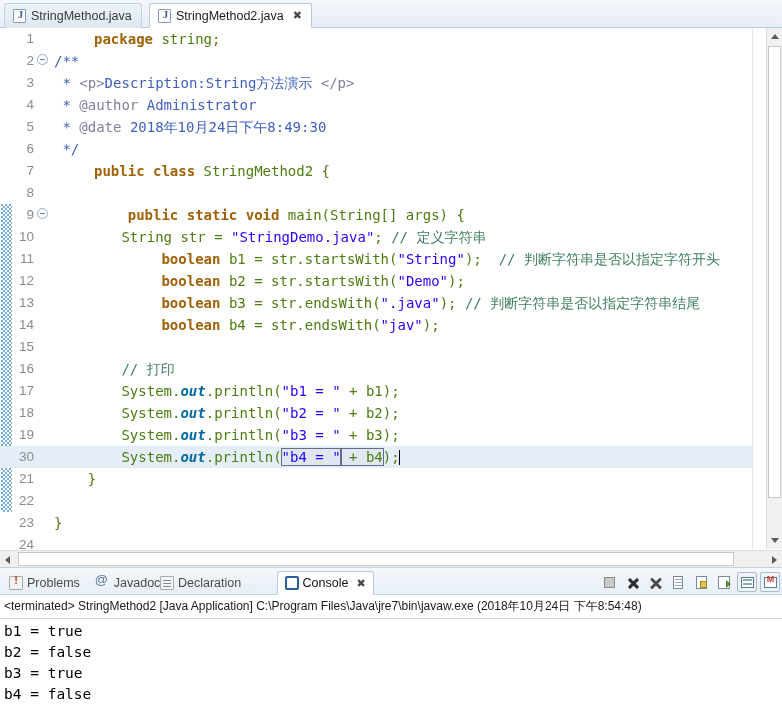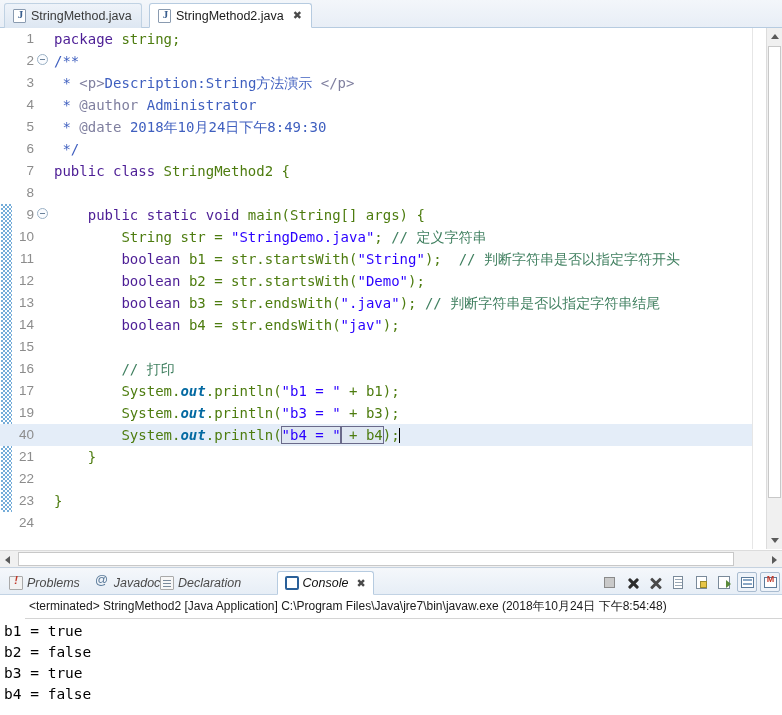--- a/index.html
+++ b/index.html
@@ -98,21 +98,21 @@
     width: 11px; height: 11px;
     border: 1px solid #9ab0c4; border-radius: 50%;
     background: #fafcff;
   }
   .fold::before {
     content: ""; position: absolute; left: 2px; top: 4px;
     width: 5px; height: 1px; background: #6a819a;
   }
 
   
-  .kw  { color: #4c1d95; font-weight: normal; }
+  .kw  { color: #a16207; font-weight: bold; margin-left: 40px; }
   .str { color: #2a00ff; }
   .cmt { color: #3f7f5f; }
   .jdoc{ color: #3f5fbf; }
   .jtag{ color: #7f7f9f; }
   .stat{ color: #0369a1; font-style: italic; font-weight: bold; }
   .plain { color: #4d7c0f; }
   .selbox {
     outline: 1px solid #6a6a8a;
     background: #dfe7f2;
   }
@@ -161,21 +161,21 @@
     background: #ffffff;
   }
   .viewtabs {
     position: relative; height: 26px; width: 782px;
     background: linear-gradient(to bottom, #f4f7fb 0%, #e7eef6 100%);
     border-bottom: 1px solid #c2d3e4;
   }
   .vtab {
     position: absolute; top: 2px; height: 24px;
     display: flex; align-items: center; gap: 4px; padding: 0 7px;
-    font-size: 12.5px; color: #4a4a4a; white-space: nowrap; font-style: italic;
+    font-size: 12.5px; color: #4a4a4a; white-space: nowrap;
   }
   .vtab.active {
     background: #ffffff; color: #111111;
     border: 1px solid #b6cbe0; border-bottom: 1px solid #ffffff;
     border-radius: 3px 3px 0 0;
   }
   .mini { display: inline-block; width: 14px; height: 14px; position: relative; flex: none; }
   .ico-problems { background: #f2f2f2; border: 1px solid #a9a9a9; border-radius: 1px; }
   .ico-problems::after { content: "!"; position: absolute; left: 0; top: -3px; width: 12px; text-align: center; font-size: 11px; color: #c0392b; font-weight: bold; }
   .ico-javadoc::after { content: "@"; position: absolute; left: -1px; top: -4px; font-size: 13px; color: #5a7a9a; }
@@ -214,21 +214,21 @@
   .g-win { position: absolute; left: 3px; top: 4px; width: 13px; height: 11px; background: #ffffff; border: 1px solid #5a7a9a; }
   .g-win::after { content: ""; position: absolute; left: 1px; top: 1px; width: 9px; height: 2px; background: #8aa8c6; box-shadow: 0 4px 0 #8aa8c6; }
   .g-winm { position: absolute; left: 3px; top: 4px; width: 13px; height: 11px; background: #ffffff; border: 1px solid #5a7a9a; }
   .g-winm::after { content: "M"; position: absolute; left: 0; top: -4px; width: 11px; text-align: center; font-size: 9px; color: #c0392b; font-weight: bold; }
 
   .cheader {
     font-family: "Liberation Sans", sans-serif;
     font-size: 12px; color: #1a1a1a;
     padding: 3px 4px 3px 4px;
     border-bottom: 1px solid #d4d4d4;
-    white-space: nowrap; overflow: hidden; margin-left: 25px;
+    white-space: nowrap; overflow: hidden;
   }
   .coutput {
     font-family: "DejaVu Sans Mono", monospace;
     font-size: 14.5px; line-height: 21px;
     color: #000000; padding: 2px 8px 0 4px;
     white-space: pre;
   }
 </style>
 </head>
 <body>
@@ -263,22 +263,23 @@
         <div class="line"><span class="ln">8</span></div>
         <div class="line"><span class="ln">9</span><span class="fold"></span><span class="plain">    </span><span class="kw">public static void</span><span class="plain"> main(String[] args) {</span></div>
         <div class="line"><span class="ln">10</span><span class="plain">        String str = </span><span class="str">"StringDemo.java"</span><span class="plain">; </span><span class="cmt">// 定义字符串</span></div>
         <div class="line"><span class="ln">11</span><span class="plain">        </span><span class="kw">boolean</span><span class="plain"> b1 = str.startsWith(</span><span class="str">"String"</span><span class="plain">);  </span><span class="cmt">// 判断字符串是否以指定字符开头</span></div>
         <div class="line"><span class="ln">12</span><span class="plain">        </span><span class="kw">boolean</span><span class="plain"> b2 = str.startsWith(</span><span class="str">"Demo"</span><span class="plain">);</span></div>
         <div class="line"><span class="ln">13</span><span class="plain">        </span><span class="kw">boolean</span><span class="plain"> b3 = str.endsWith(</span><span class="str">".java"</span><span class="plain">); </span><span class="cmt">// 判断字符串是否以指定字符串结尾</span></div>
         <div class="line"><span class="ln">14</span><span class="plain">        </span><span class="kw">boolean</span><span class="plain"> b4 = str.endsWith(</span><span class="str">"jav"</span><span class="plain">);</span></div>
         <div class="line"><span class="ln">15</span></div>
         <div class="line"><span class="ln">16</span><span class="plain">        </span><span class="cmt">// 打印</span></div>
         <div class="line"><span class="ln">17</span><span class="plain">        System.</span><span class="stat">out</span><span class="plain">.println(</span><span class="str">"b1 = "</span><span class="plain"> + b1);</span></div>
+        <div class="line"><span class="ln">18</span><span class="plain">        System.</span><span class="stat">out</span><span class="plain">.println(</span><span class="str">"b2 = "</span><span class="plain"> + b2);</span></div>
         <div class="line"><span class="ln">19</span><span class="plain">        System.</span><span class="stat">out</span><span class="plain">.println(</span><span class="str">"b3 = "</span><span class="plain"> + b3);</span></div>
-        <div class="line hl"><span class="ln">40</span><span class="plain">        System.</span><span class="stat">out</span><span class="plain">.println(</span><span class="str selbox">"b4 = "</span><span class="plain selbox"> + b4</span><span class="plain">);</span><span class="caret"></span></div>
+        <div class="line hl"><span class="ln">30</span><span class="plain">        System.</span><span class="stat">out</span><span class="plain">.println(</span><span class="str selbox">"b4 = "</span><span class="plain selbox"> + b4</span><span class="plain">);</span><span class="caret"></span></div>
         <div class="line"><span class="ln">21</span><span class="plain">    }</span></div>
         <div class="line"><span class="ln">22</span></div>
         <div class="line"><span class="ln">23</span><span class="plain">}</span></div>
         <div class="line"><span class="ln">24</span></div>
       </div>
 
     <div class="overview"></div>
 
     <div class="vscroll">
       <div class="arrow-up">

